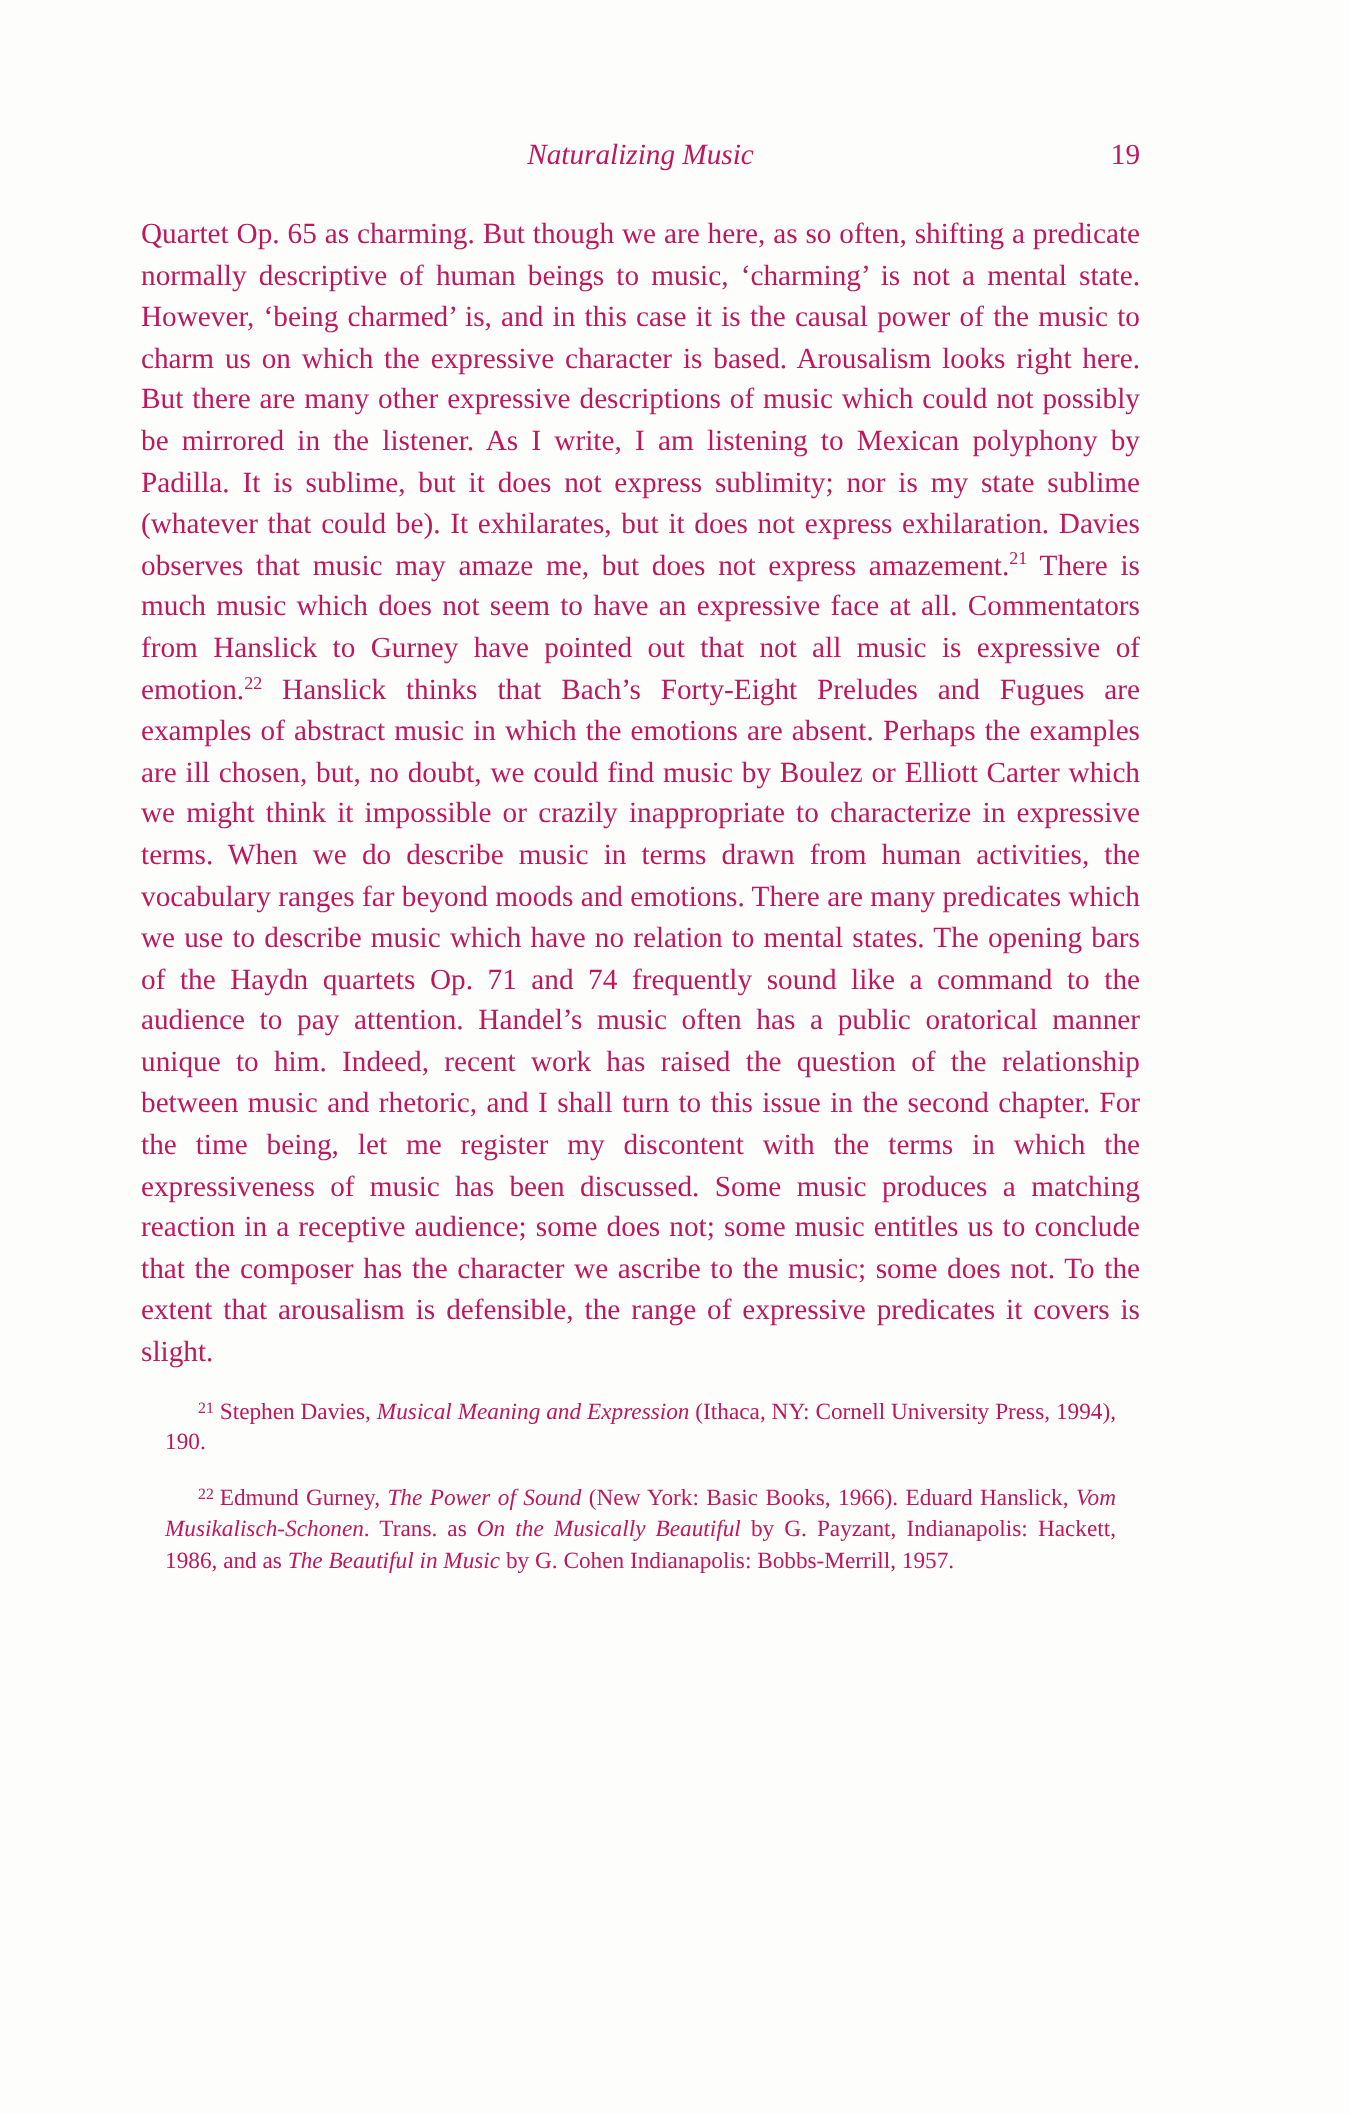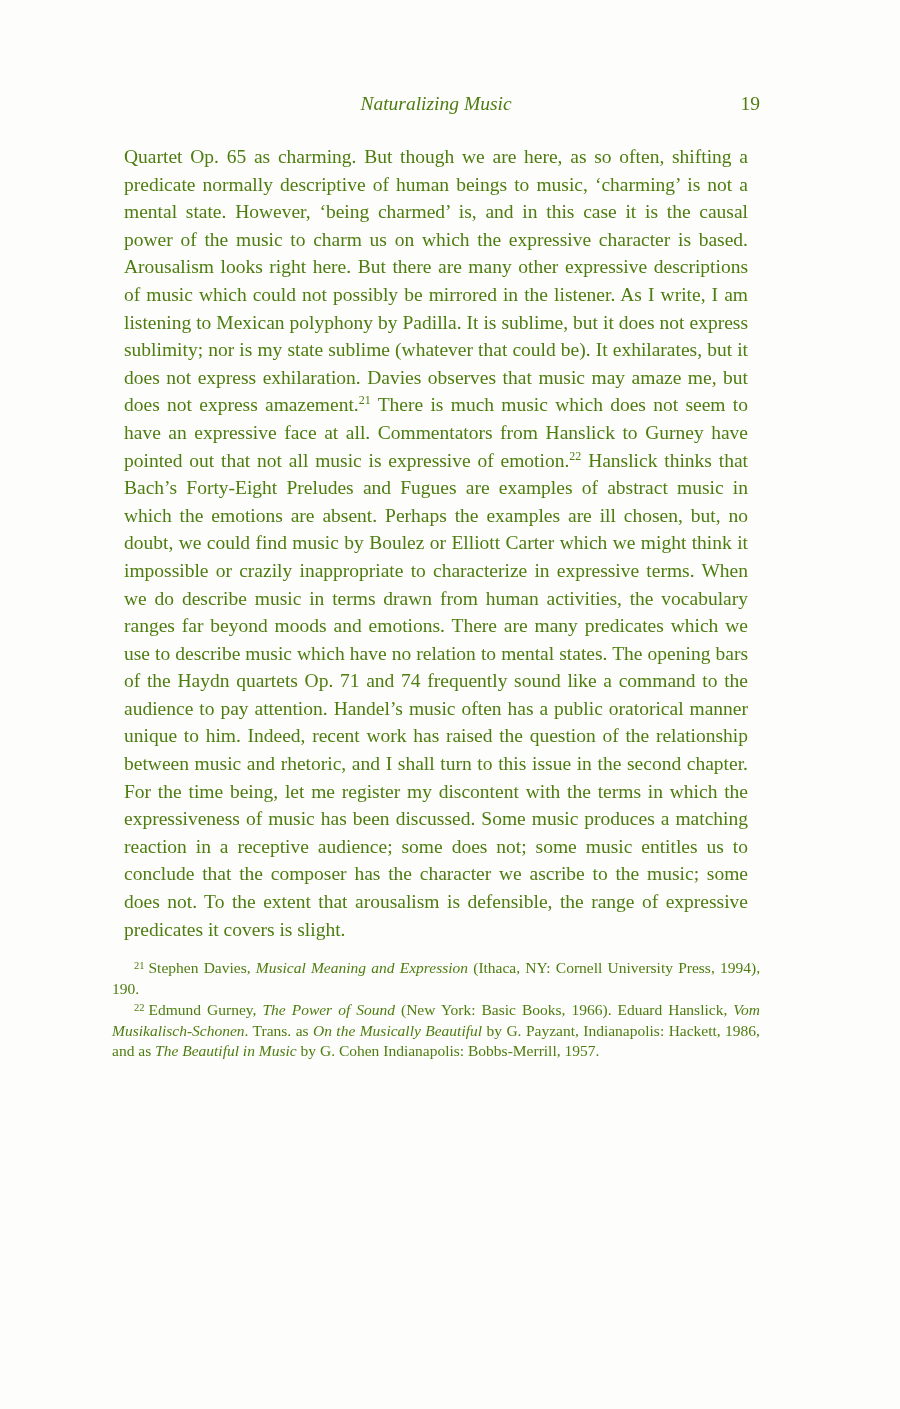--- a/index.html
+++ b/index.html
@@ -6,24 +6,23 @@
     margin: 0;
     padding: 0;
     background: #ffffff;
   }
   .page {
     position: relative;
     width: 900px;
     height: 1409px;
     background: #fdfdfb;
     font-family: "Liberation Serif", "DejaVu Serif", serif;
-    color: #4d7c0f;
+    color: #be185d;
     box-sizing: border-box;
     overflow: hidden;
-    padding-left: 18px;
   }
   .content {
     padding: 92px 140px 0 94px;
   }
   .running-header {
     position: relative;
     font-size: 19.5px;
     line-height: 24px;
     margin-bottom: 27px;
   }
@@ -32,40 +31,40 @@
     text-align: center;
     font-style: italic;
   }
   .page-number {
     position: absolute;
     right: 0;
     top: 0;
     font-style: normal;
   }
   .body-text {
-    margin: 12px;
+    margin: 0;
     font-size: 19.5px;
     line-height: 27.6px;
     text-align: justify;
   }
   .fnref {
     font-size: 12px;
     line-height: 0;
     position: relative;
     top: -7px;
     vertical-align: baseline;
   }
   .footnotes {
     margin-top: 15px;
     font-size: 15.5px;
     line-height: 20.8px;
     text-align: justify;
   }
   .footnote {
-    margin: 0;
+    margin: 16px;
     text-indent: 22px;
   }
   .footnote .it {
     font-style: italic;
   }
   .fnmark {
     font-size: 10.5px;
     line-height: 0;
     position: relative;
     top: -4px;

